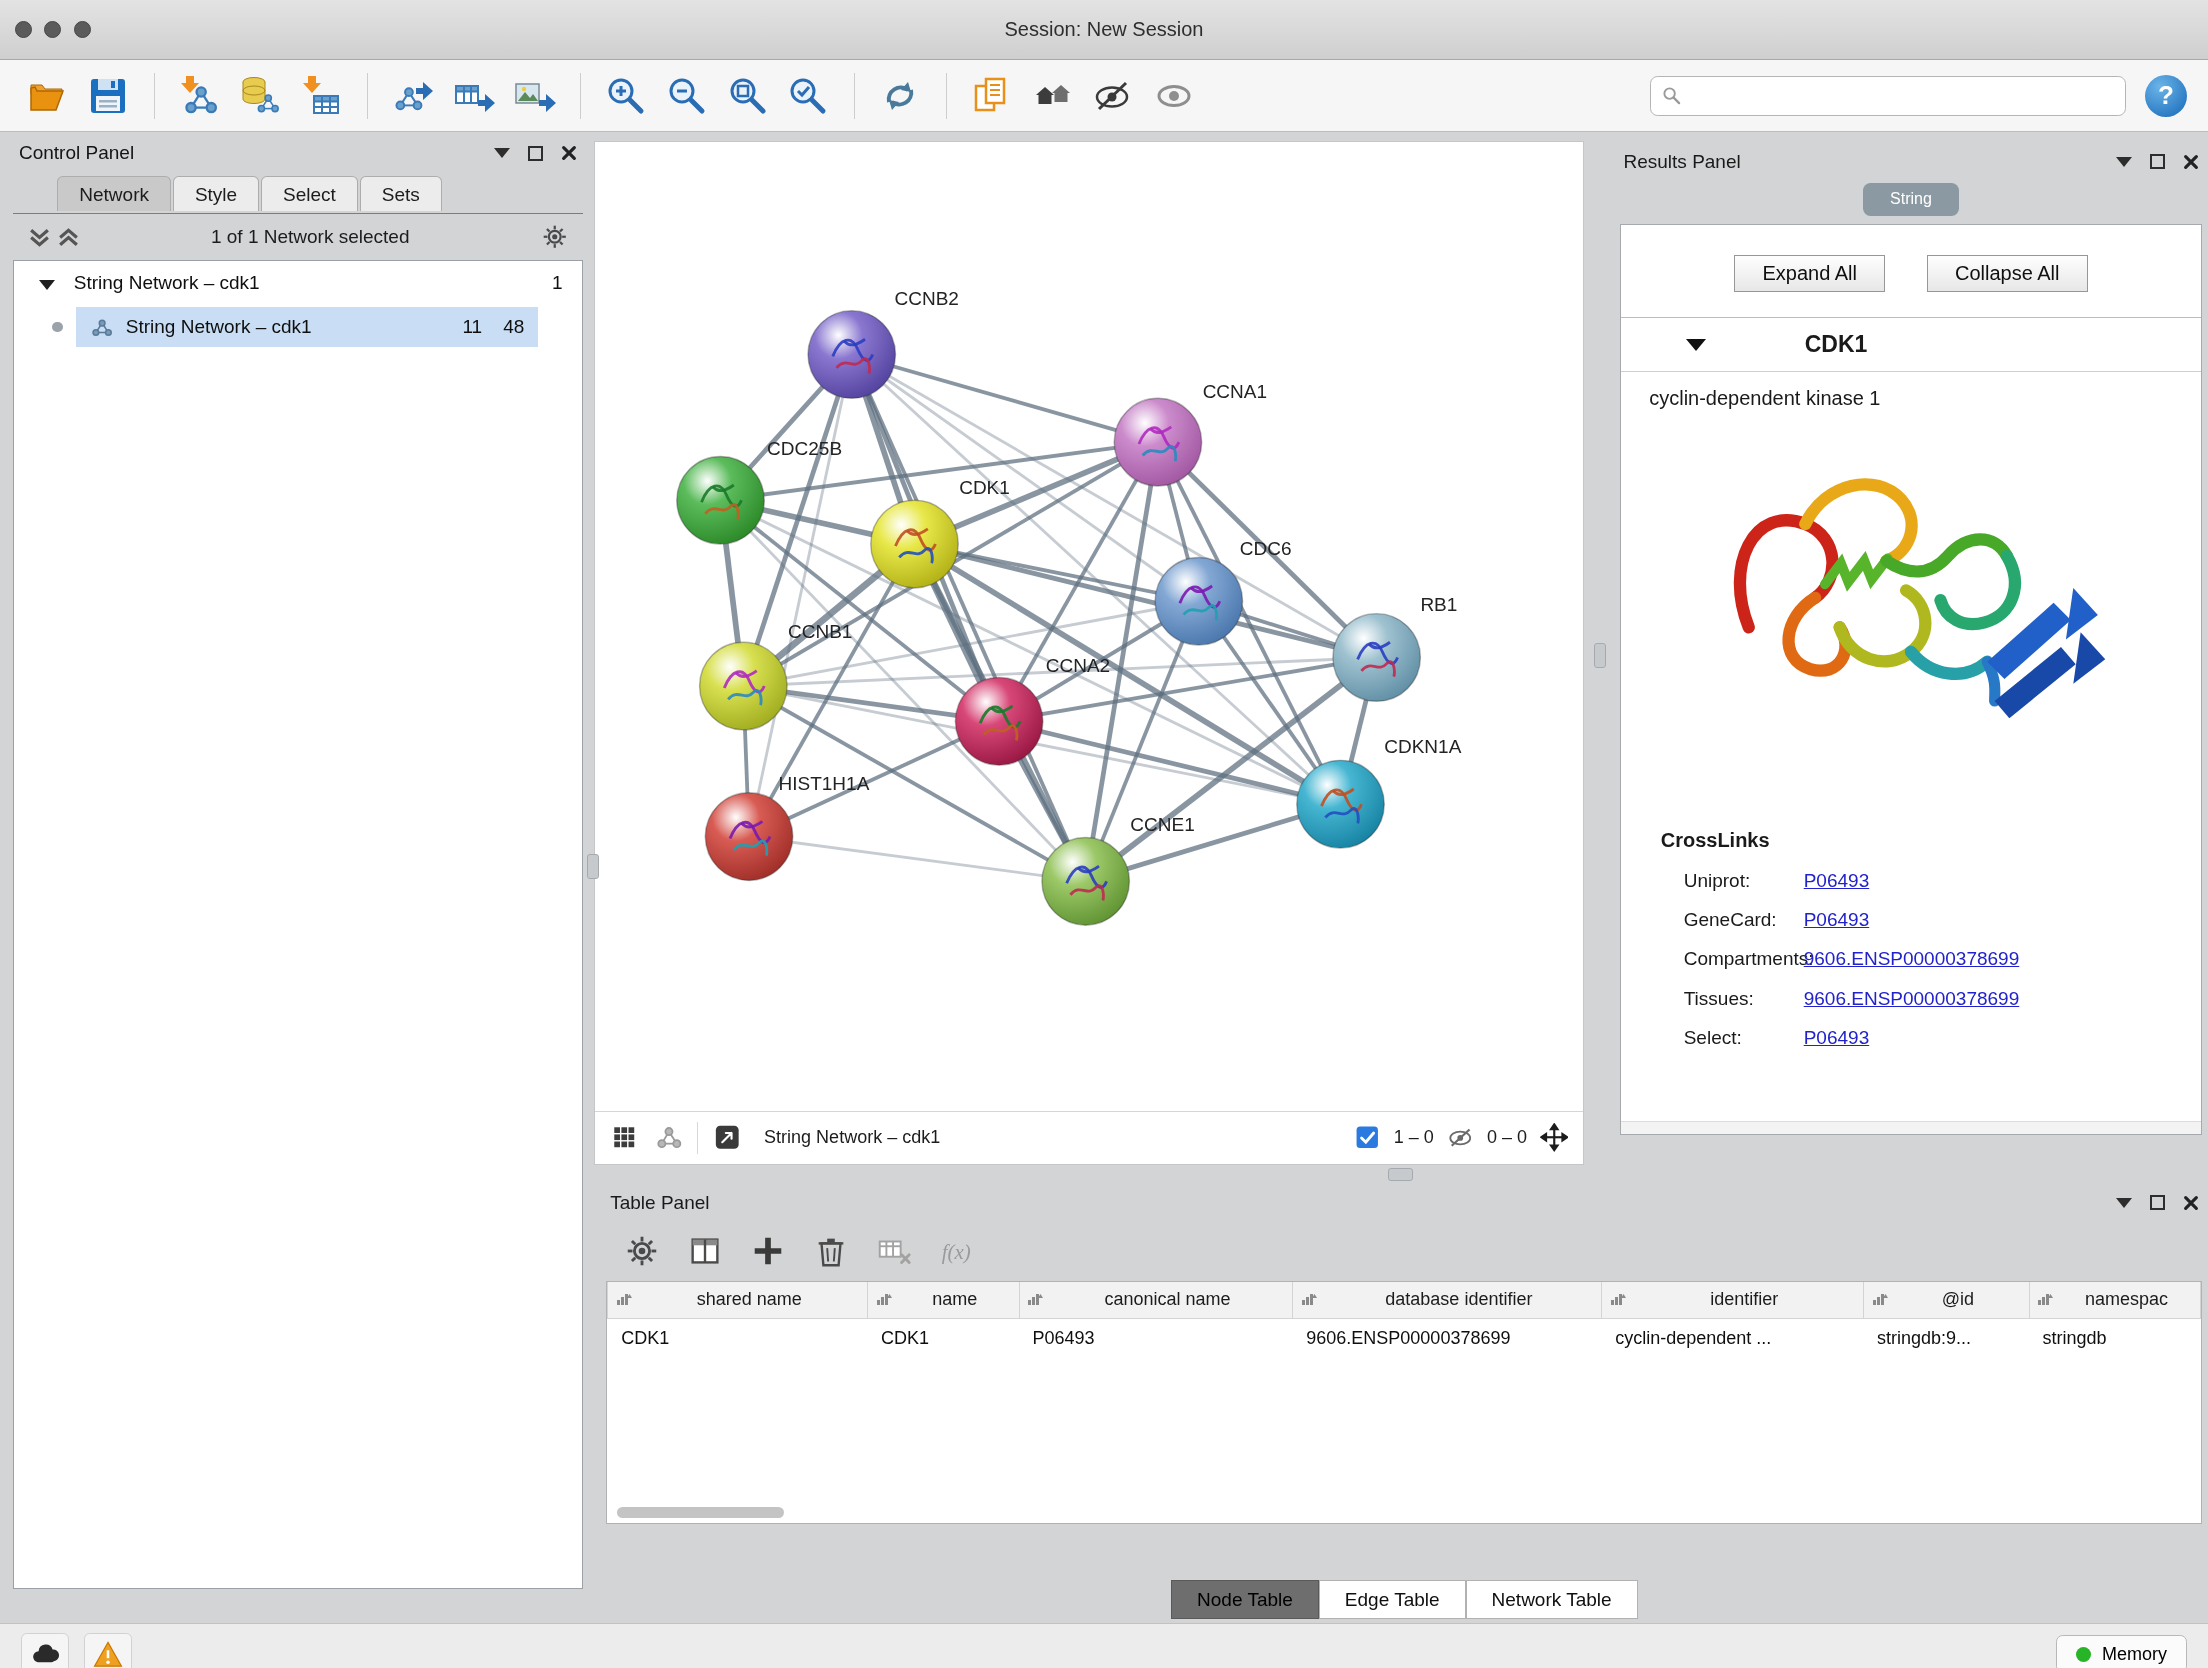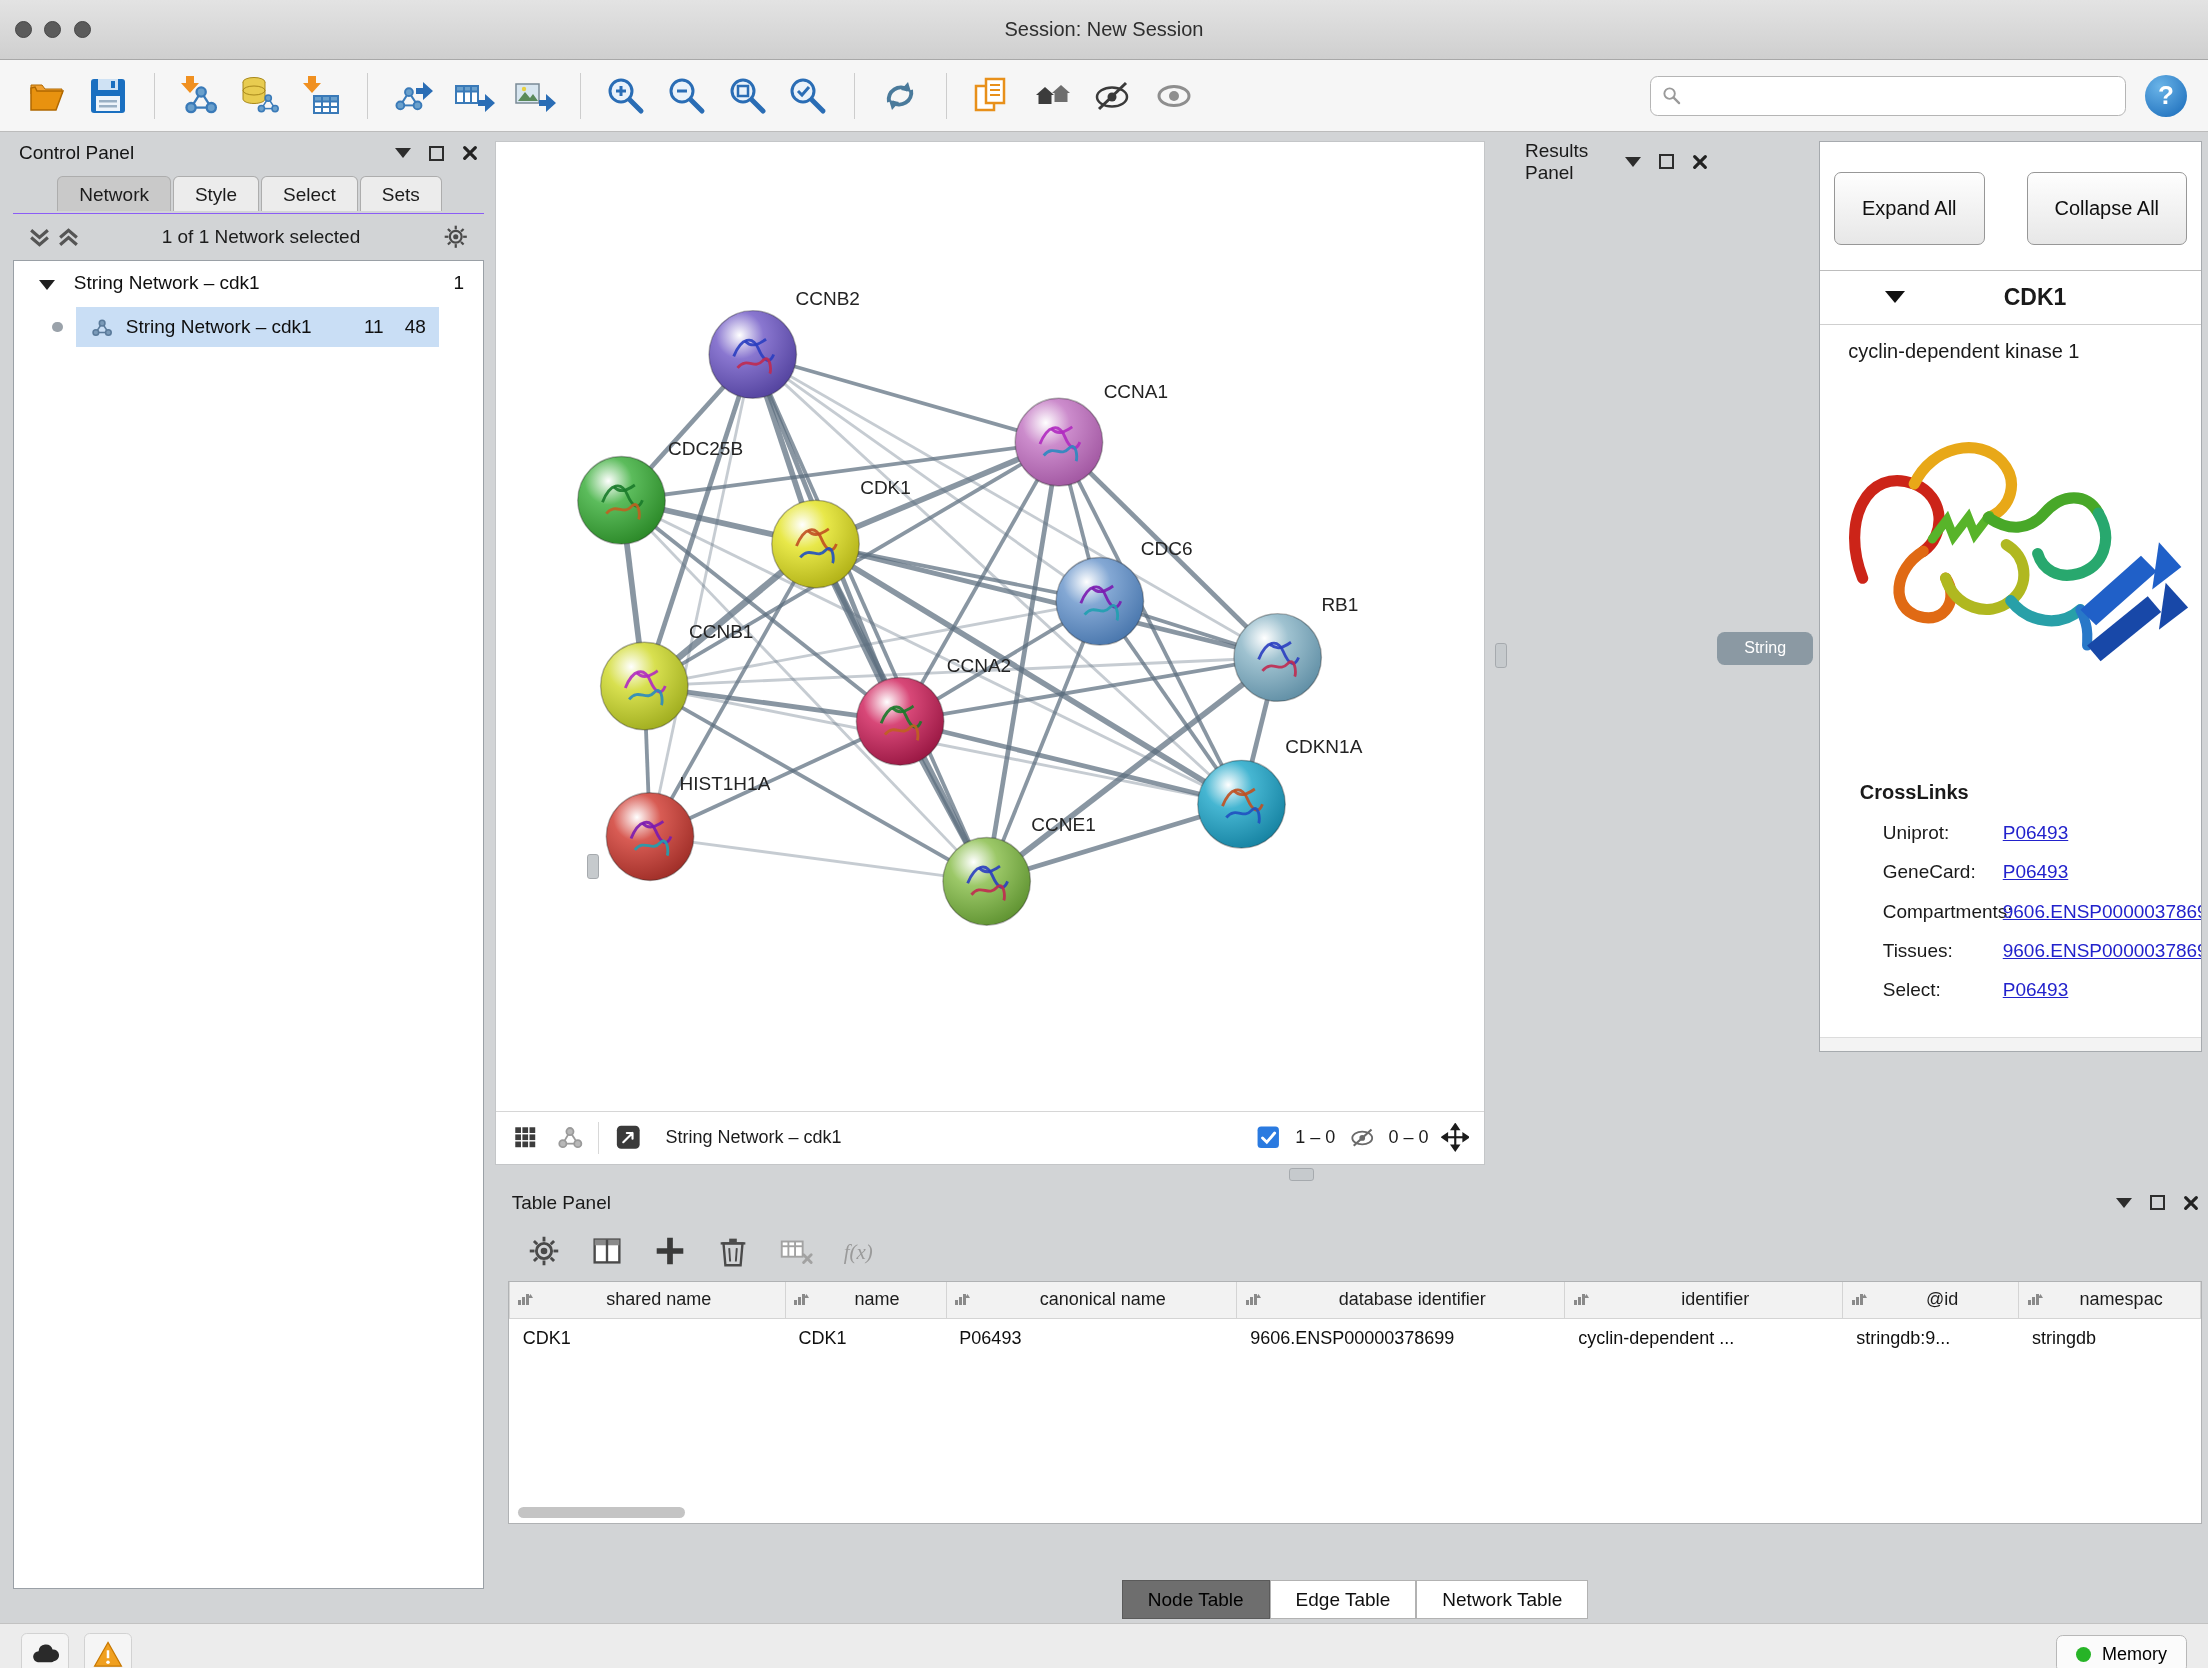--- a/index.html
+++ b/index.html
@@ -66,26 +66,26 @@
   .ns-ic { background: none; border: none; padding: 0; cursor: pointer; }
   .ns-ic svg { width: 28.5px; height: 28.5px; }
   .ns-sep { width: 1px; height: 32px; background: #d8d8d8; }
   .ns-name { margin-left: 7.6px; }
   .ns-right { margin-left: auto; display: flex; align-items: center; gap: 12.4px; }
 
   .vgap { width: 30px; position: relative; }
   .handle-v { position: absolute; top: 502px; left: 9.5px; width: 12.4px; height: 25px; background: #c6cacd; border: 1px solid #a6aaae; border-radius: 2.9px; }
 
   
-  .results-panel { flex: 1; display: flex; flex-direction: row; }
+  .results-panel { flex: 1; display: flex; flex-direction: column; }
   .rp-head { height: 42px; display: flex; align-items: center; font-size: 19px; padding: 0 9.5px; }
   .string-tab { align-self: center; background: #8b99a3; color: #fff; font-size: 16px; padding: 7.6px 27px; border-radius: 7.6px; margin: 0 0 8.6px; cursor: pointer; border: none; }
   .rp-box { height: 911px; margin: 0 5.7px; background: #fff; border: 1px solid #a6aaae; display: flex; flex-direction: column; overflow: hidden; }
   .rp-buttons { display: flex; justify-content: center; gap: 42px; margin: 30px 0 25px; }
-  .rp-btn { font-size: 20px; padding: 24px 27px; border: 1px solid #979797; border-radius: 7px; background: linear-gradient(#fefefe,#e7e7e7); color: #0f0f0f; cursor: pointer; }
+  .rp-btn { font-size: 20px; padding: 6px 27px; border: 1px solid #979797; border-radius: 0; background: linear-gradient(#fefefe,#e7e7e7); color: #0f0f0f; cursor: pointer; }
   .cdk-head { height: 55px; display: flex; align-items: center; border-top: 1px solid #bdbdbd; border-bottom: 1px solid #cfcfcf; padding-left: 65px; gap: 99px; }
   .cdk-tri { width: 0; height: 0; border-left: 10.5px solid transparent; border-right: 10.5px solid transparent; border-top: 12.4px solid #111; cursor: pointer; }
   .cdk-name { font-size: 23px; font-weight: bold; }
   .cdk-desc { font-size: 20px; padding: 15px 0 0 28.5px; }
   .protein-wrap { display: flex; justify-content: center; margin: 7.6px 0 0; }
   .crosslinks-title { font-size: 20px; font-weight: bold; padding: 17px 0 9.5px 40px; }
   .cl-row { display: flex; font-size: 19px; padding: 8.6px 0; align-items: center; }
   .cl-label { width: 183px; padding-left: 63px; flex: none; }
   .cl-value { color: #2222cc; text-decoration: underline; cursor: pointer; }
   .rp-scroll { margin-top: auto; height: 13.3px; border-top: 1px solid #dcdcdc; background: #f3f3f3; }

